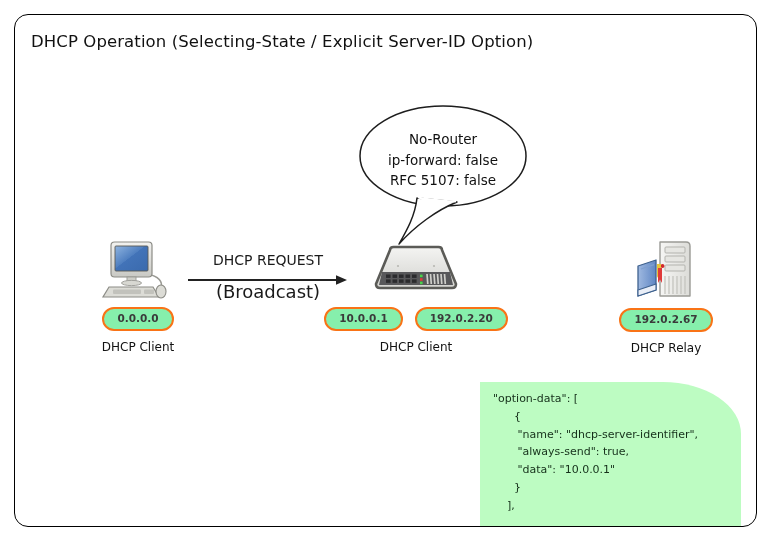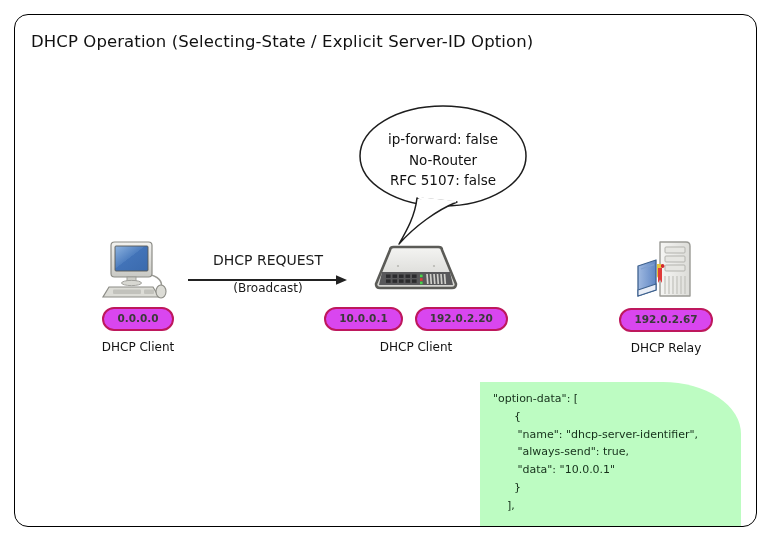--- a/index.html
+++ b/index.html
@@ -48,23 +48,23 @@
   .node-label {
     font-size: 12px;
     color: #121212;
     white-space: nowrap;
     margin-top: 2px;
   }
 
   
   .ip-badge {
     display: inline-block;
-    border: 2px solid #be185d;
+    border: 2px solid #f97316;
     border-radius: 999px;
-    background: #d946ef;
+    background: #86efac;
     color: #3a3a3a;
     font-size: 10.5px;
     font-weight: bold;
     padding: 4px 13px 5px 13px;
     line-height: 1;
     white-space: nowrap;
   }
   .badge-row {
     display: flex;
     justify-content: center;
@@ -96,21 +96,21 @@
     text-align: center;
     font-size: 14px;
     white-space: nowrap;
   }
   #arrow-label-bottom {
     position: absolute;
     left: 188px;
     top: 281px;
     width: 160px;
     text-align: center;
-    font-size: 12px;
+    font-size: 18px;
     white-space: nowrap;
   }
 
   
   #speech-bubble {
     position: absolute;
     left: 345px;
     top: 98px;
     width: 200px;
     height: 152px;
@@ -160,22 +160,22 @@
 <div id="speech-bubble">
   <svg width="200" height="152" viewBox="0 0 200 152">
 
     <ellipse cx="98" cy="58" rx="83" ry="50" fill="#ffffff" stroke="#1d1d1d" stroke-width="1.5"></ellipse>
 
     <path d="M 72 100 C 70 118, 62 132, 54 146 C 70 128, 92 112, 112 104 Z" fill="#ffffff" stroke="#1d1d1d" stroke-width="1.5" stroke-linejoin="round"></path>
 
     <path d="M 73 99 C 84 105, 98 105, 111 103" fill="#ffffff" stroke="#ffffff" stroke-width="2.4"></path>
   </svg>
   <div id="bubble-text">
+    <div>No-Router</div>
     <div>ip-forward: false</div>
-    <div>No-Router</div>
     <div>RFC 5107: false</div>
   </div>
 </div>
 
 <div class="node" style="left:64px; top:240px; width:148px;">
   <div class="icon-client">
     <svg width="74" height="60" viewBox="0 0 74 60">
       <defs>
         <linearGradient id="scr" x1="0" y1="0" x2="1" y2="1">
           <stop offset="0%" stop-color="#8fb4e0"></stop>

